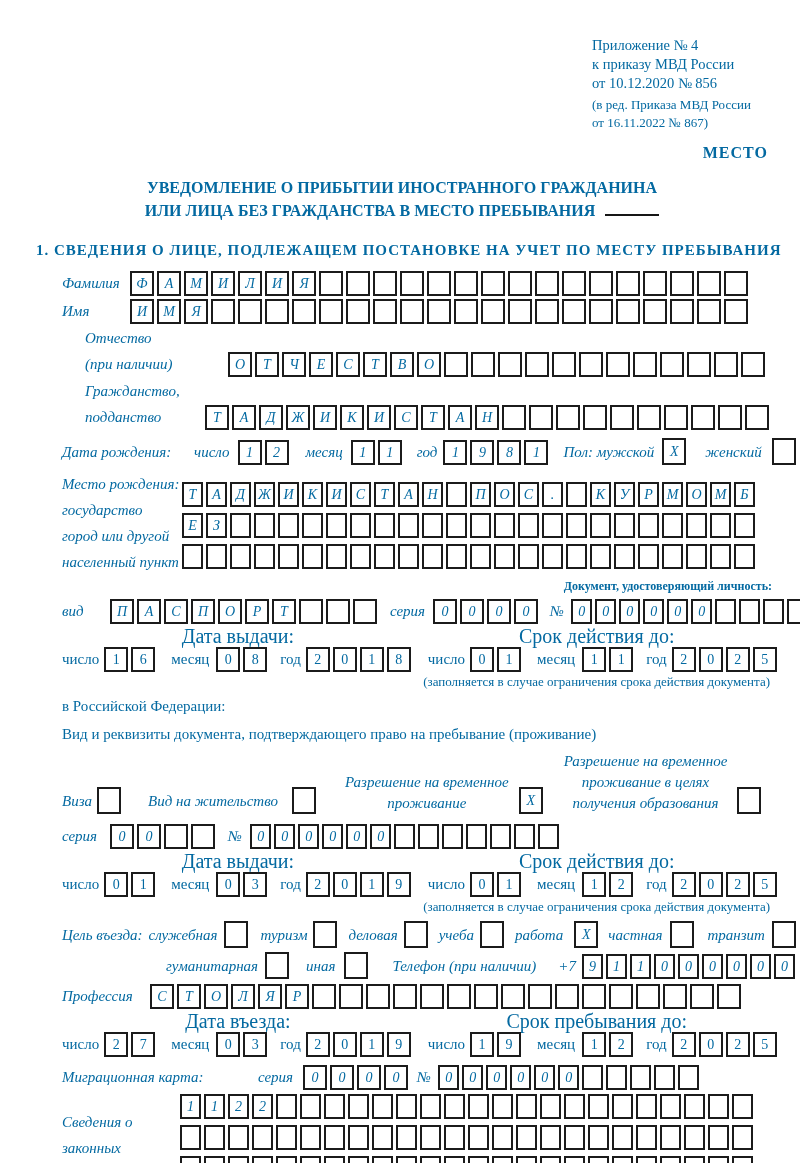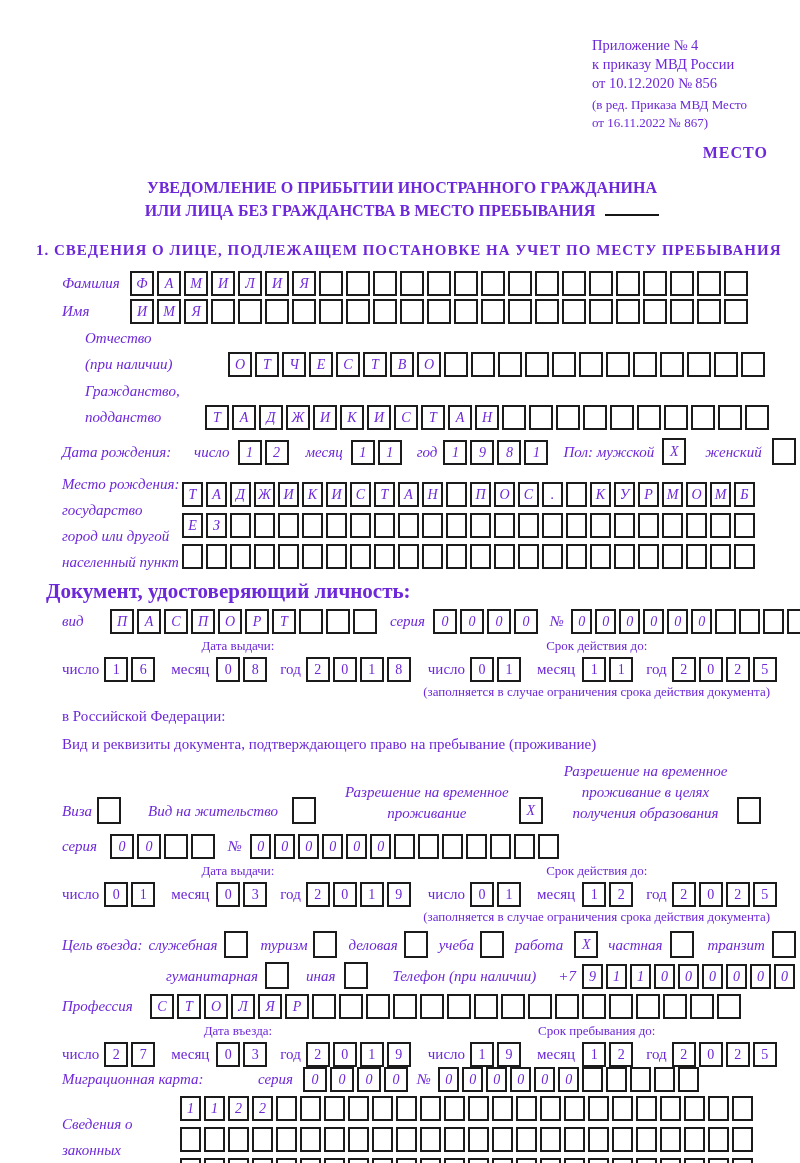--- a/index.html
+++ b/index.html
@@ -1,57 +1,57 @@
 <!DOCTYPE html>
 <html><head>
 <meta charset="utf-8">
 <style>
   html,body{margin:0;padding:0;background:#fff;}
-  .page{width:800px;height:1163px;box-sizing:border-box;background:#fff;color:#6d28d9;
+  .page{width:800px;height:1163px;box-sizing:border-box;background:#fff;color:#0369a1;
         font-family:"Liberation Serif","DejaVu Serif",serif;
         padding:36px 28px 0 62px;overflow:hidden;position:relative;}
   .hdr{margin-left:auto;width:180px;font-size:14.5px;line-height:19px;}
   .hdr .sub{font-size:13px;line-height:18px;margin-top:3px;}
   .forma{text-align:right;font-weight:bold;font-size:16px;margin-top:12px;letter-spacing:1px;padding-right:4px;}
   .title{text-align:center;font-weight:bold;font-size:16px;line-height:23px;margin:14px 0 0 -30px;}
   .blank{display:inline-block;width:54px;height:2px;border-bottom:2px solid #161616;margin-left:10px;}
   .sec{font-weight:bold;font-size:15px;margin:20px 0 12px -26px;text-align:center;letter-spacing:1px;white-space:nowrap;}
   .row{display:flex;align-items:flex-end;margin-bottom:3px;font-style:italic;}
   .lbl{font-size:15px;line-height:25px;white-space:nowrap;flex:0 0 auto;}
   .lblcol{flex:0 0 auto;font-size:15px;line-height:26px;}
   .cells{display:flex;flex:0 0 auto;}
   .cell{flex:0 0 auto;width:24px;height:25px;box-sizing:border-box;border:2px solid #1b1b1b;
         margin-right:3px;display:flex;align-items:center;justify-content:center;
         font-size:14px;line-height:1;background:#fff;}
   .sm .cell{width:21px;}
   .cb .cell{height:27px;}
   .stack>.cells{margin-bottom:6px;}
   .two{height:50px;margin-left:23px;}
-  .dochdr{text-align:left;font-weight:bold;font-size:21px;margin:4px 0 5px -16px;}
+  .dochdr{text-align:right;font-weight:bold;font-size:12px;margin:4px 0 5px -16px;}
   .dgrp{display:flex;margin-top:3px;}
   .dcol{flex:0 0 47%;}
   .dcol.rt{flex:1 1 auto;}
-  .dh{font-size:13px;text-align:center;line-height:18px;}
+  .dh{font-size:20px;text-align:center;line-height:18px;}
   .dline{display:flex;align-items:center;margin-top:2px;}
   .dline .lbl{line-height:25px;}
   .dnote{font-size:13px;text-align:right;line-height:16px;margin:2px 2px 4px 0;}
   .p1{font-size:15px;line-height:24px;margin-top:4px;}
   .cap{font-size:15px;line-height:21px;text-align:center;flex:0 0 auto;}
 </style>
 </head>
 <body>
 
 <div class="page">
 
   <div class="hdr">
     <div>Приложение № 4</div>
     <div>к приказу МВД России</div>
     <div>от 10.12.2020 № 856</div>
     <div class="sub">
-      <div>(в ред. Приказа МВД Место</div>
+      <div>(в ред. Приказа МВД России</div>
       <div>от 16.11.2022 № 867)</div>
     </div>
   </div>
   <div class="forma">МЕСТО</div>
 
   <div class="title">
     <div>УВЕДОМЛЕНИЕ О ПРИБЫТИИ ИНОСТРАННОГО ГРАЖДАНИНА</div>
     <div><span>ИЛИ ЛИЦА БЕЗ ГРАЖДАНСТВА В МЕСТО ПРЕБЫВАНИЯ</span><span class="blank"></span></div>
   </div>
 
@@ -603,21 +603,21 @@
         <span class="cells">
             <span class="cell">2</span>
             <span class="cell">0</span>
             <span class="cell">2</span>
             <span class="cell">5</span>
           </span>
       </div>
     </div>
   </div>
 
-  <div class="row" style="">
+  <div class="row" style="margin-top:8px">
     <span class="lbl" style="width:150px">Миграционная карта:</span>
     <span class="lbl" style="margin:0 10px 0 46px">серия</span>
     <span class="cells">
         <span class="cell">0</span>
         <span class="cell">0</span>
         <span class="cell">0</span>
         <span class="cell">0</span>
       </span>
     <span class="lbl" style="margin:0 7px 0 6px">№</span>
     <span class="cells sm">

